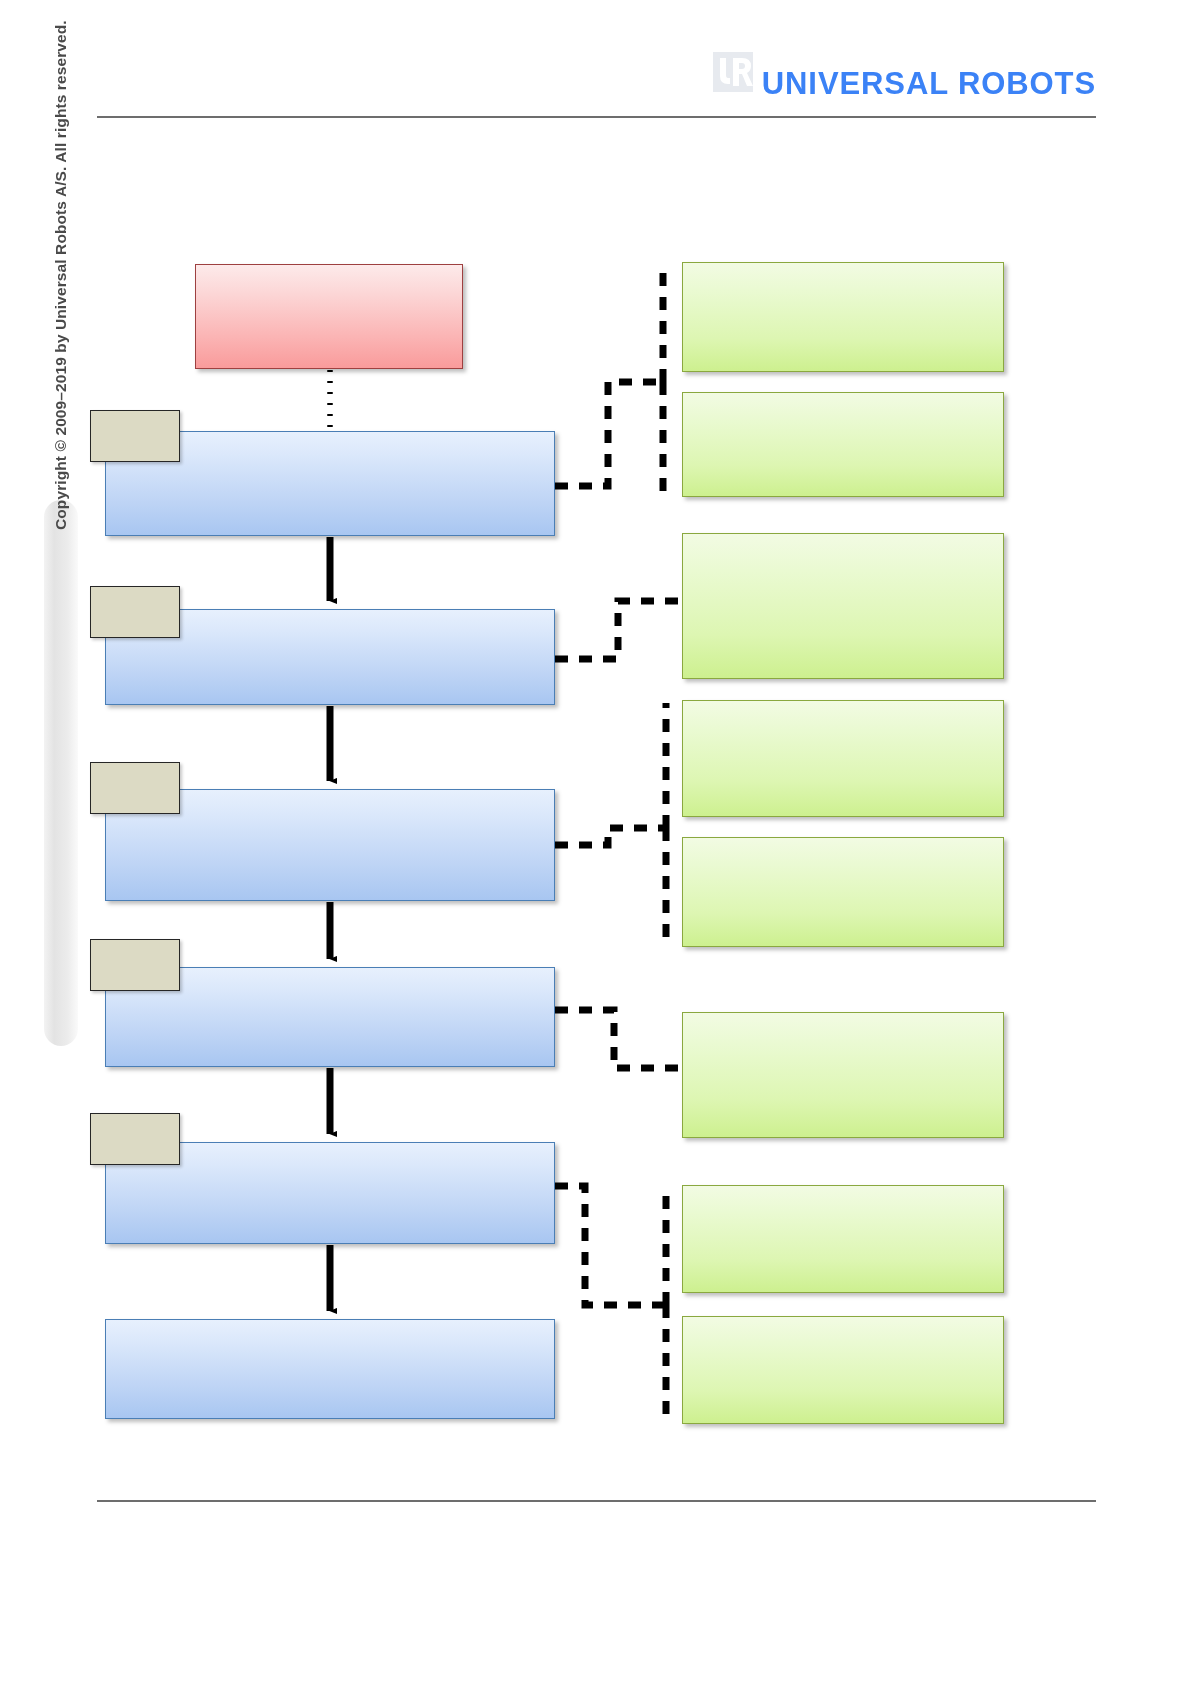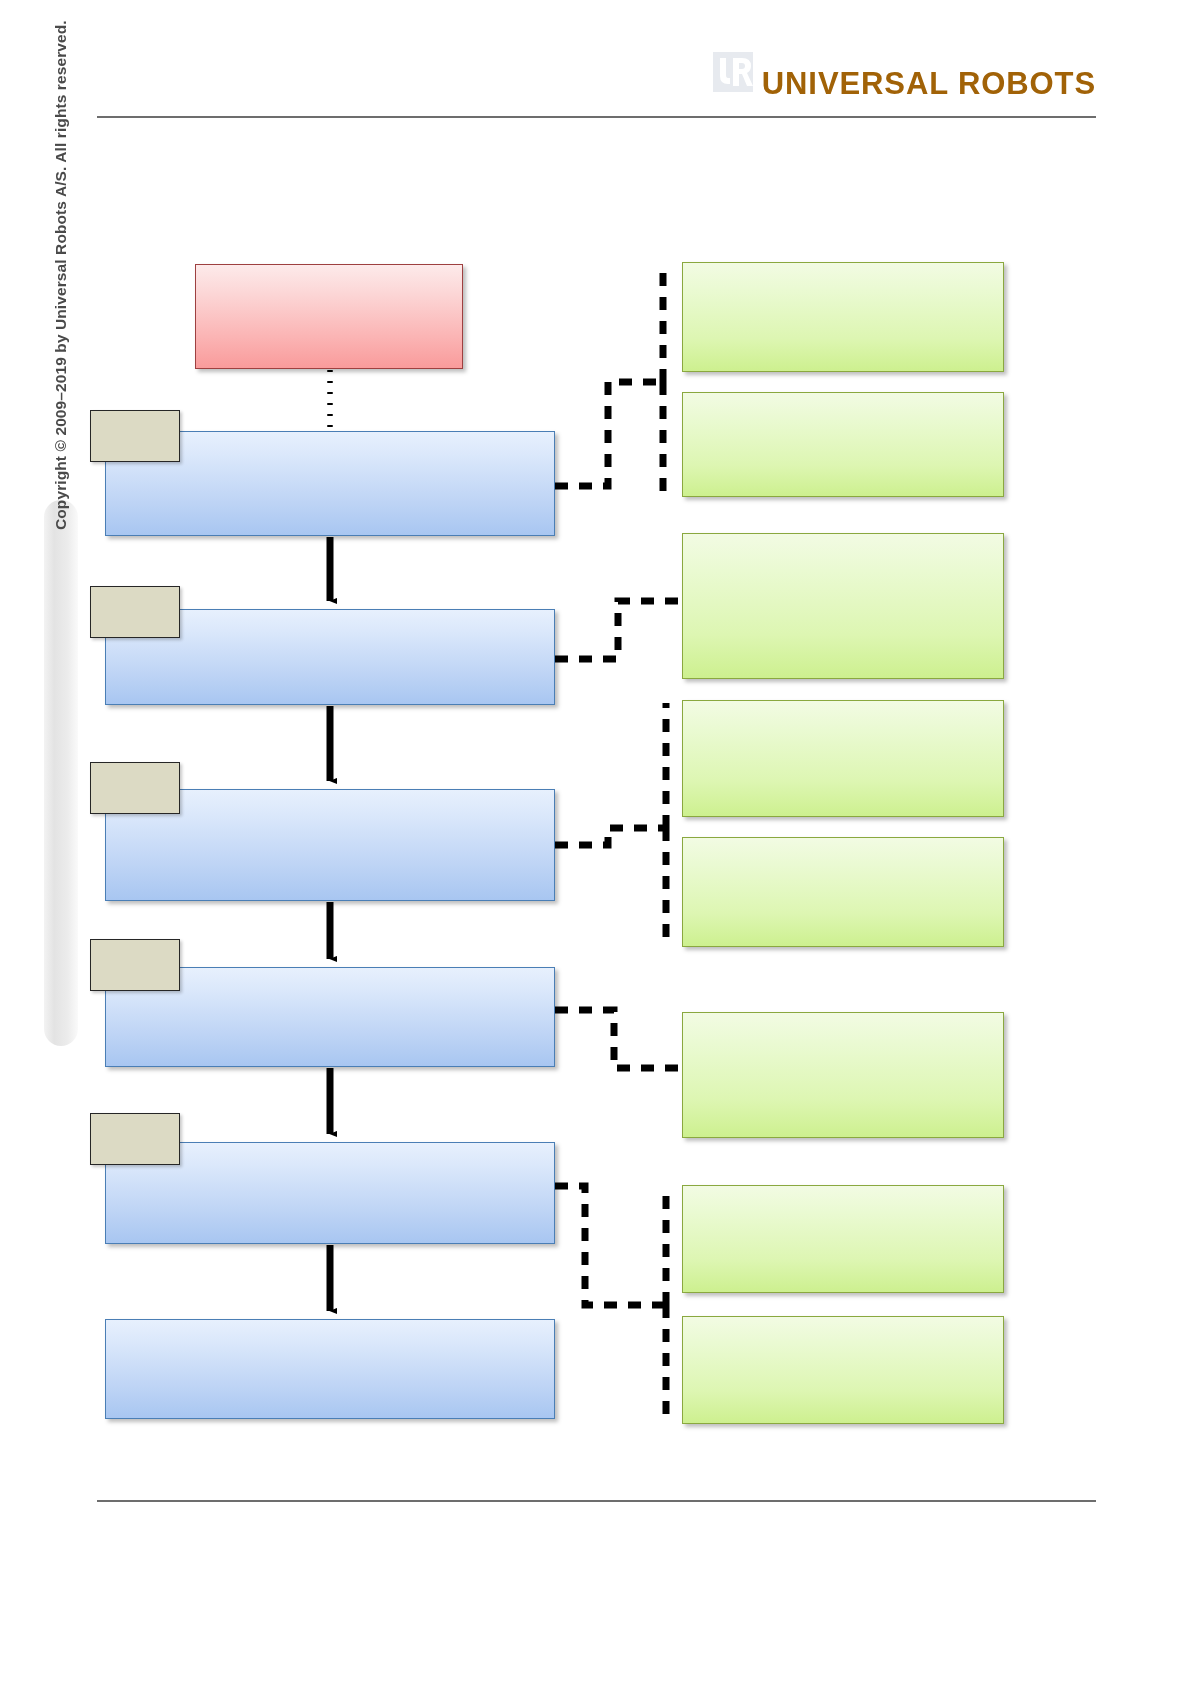--- a/index.html
+++ b/index.html
@@ -46,21 +46,21 @@
     position: relative;
     margin-bottom: 7px;
     background: #e7eaef;
   }
   .logo-mark svg { display: block; }
   .logo-text {
     font-family: "Liberation Sans", sans-serif;
     font-weight: bold;
     font-size: 31px;
     letter-spacing: 0.9px;
-    color: #a16207;
+    color: #3b82f6;
     line-height: 1;
     white-space: nowrap;
     text-align: right;
   }
   .header-rule {
     position: absolute;
     left: 97px;
     right: 95px;
     top: 116px;
     height: 2px;

